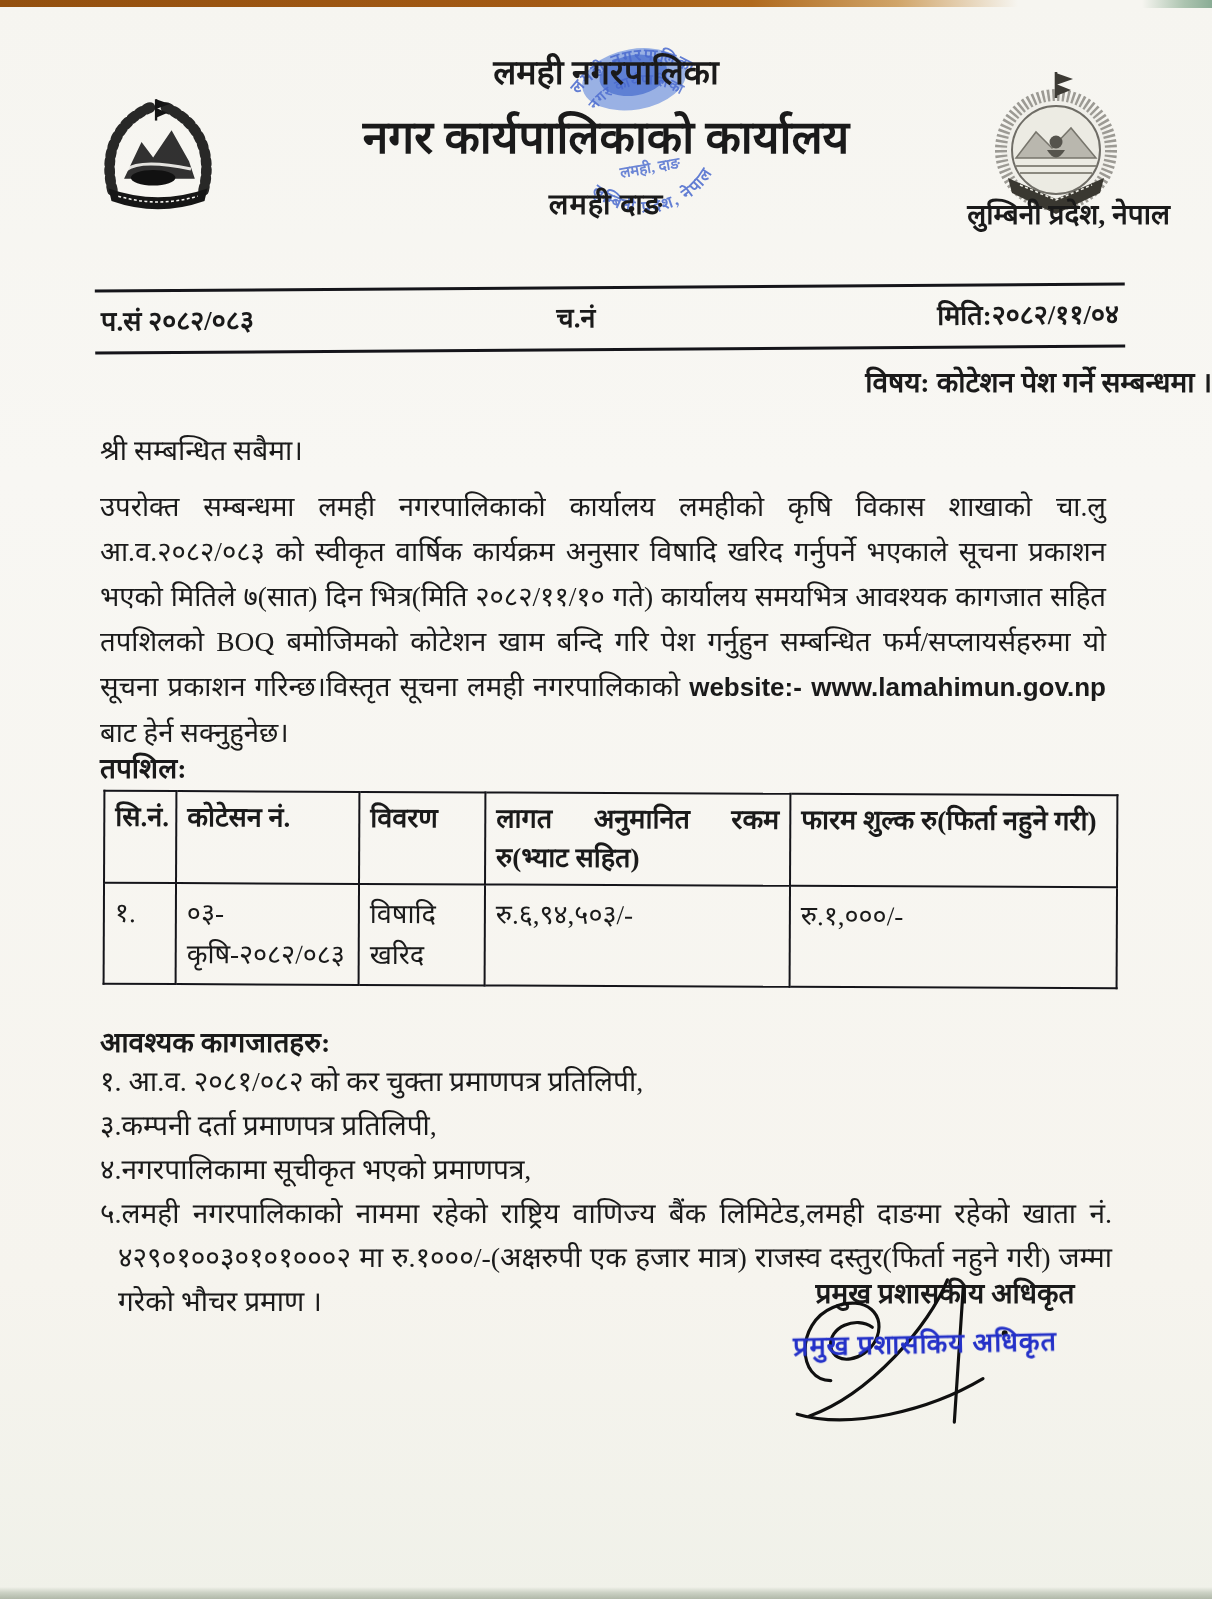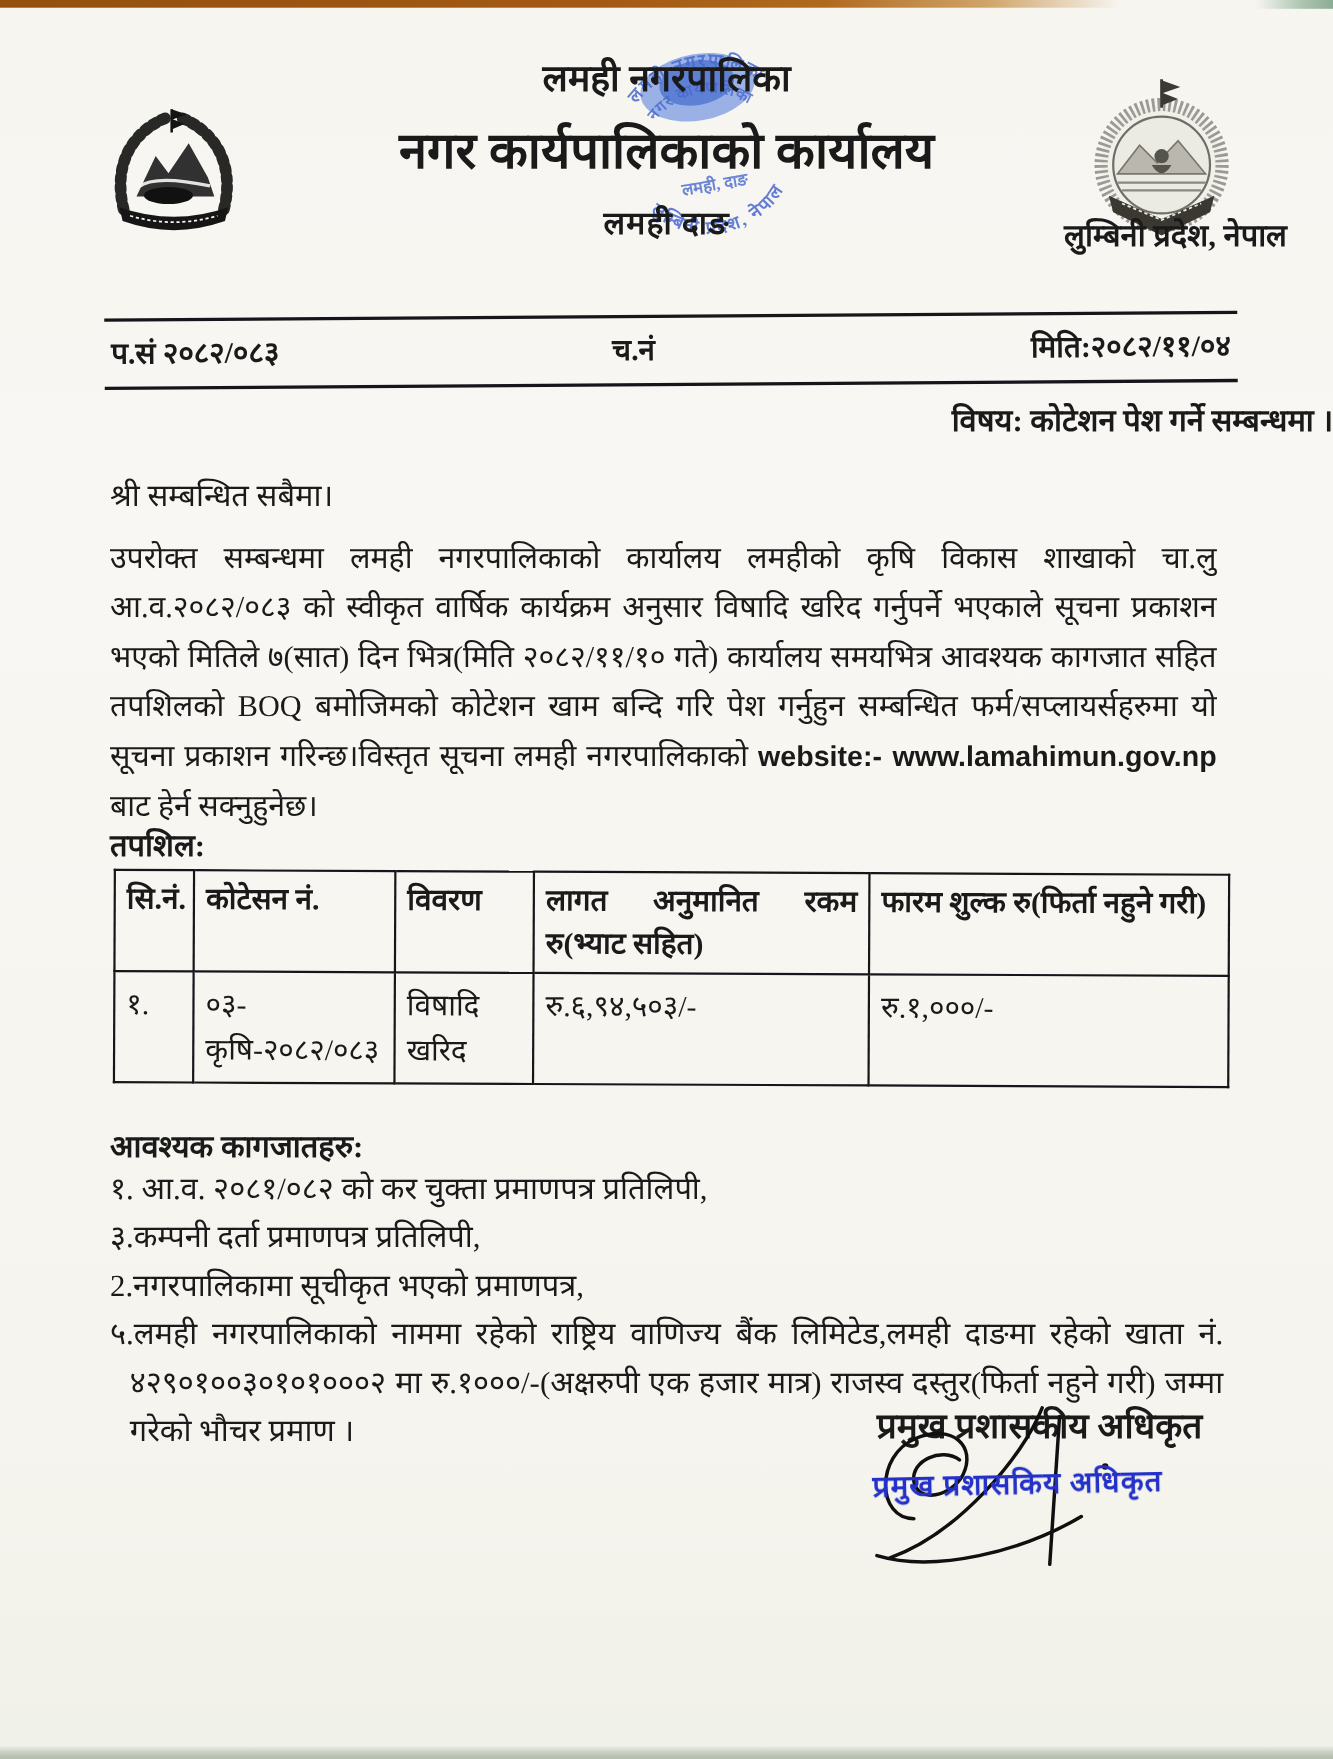--- a/index.html
+++ b/index.html
@@ -51,21 +51,21 @@
   
   .docs{position:absolute;left:100px;top:1022px;width:1012px;}
   .docs-heading{font-size:28px;font-weight:700;}
   .doc-item{font-size:28px;line-height:44px;}
   .doc-item.wrap{padding-left:18px;text-indent:-18px;text-align:justify;}
 
   
   .sig-block{position:absolute;left:730px;top:1262px;width:430px;text-align:center;z-index:2;}
   .sig-ink{position:absolute;left:48px;top:2px;width:240px;height:168px;}
   .sig-name{margin-top:160px;font-size:28px;font-weight:600;}
-  .sig-title{margin-top:11px;font-size:32px;font-weight:600;}
+  .sig-title{margin-top:11px;font-size:28px;font-weight:600;}
   .sig-stamp{margin-top:13px;margin-right:40px;font-size:27px;font-weight:700;color:#2431c8;
     letter-spacing:1px;transform:rotate(-1.2deg);filter:blur(.35px);}
 </style>
 </head>
 <body>
 
 <div class="page">
 
   <div class="strip-top"></div>
   <div class="corner-teal"></div>
@@ -162,21 +162,21 @@
       <td>रु.६,९४,५०३/-</td>
       <td>रु.१,०००/-</td>
     </tr>
   </tbody>
     </table>
 
   <div class="docs">
     <div class="docs-heading">आवश्यक कागजातहरु:</div>
     <div class="doc-item">१. आ.व. २०८१/०८२ को कर चुक्ता प्रमाणपत्र प्रतिलिपी,</div>
     <div class="doc-item">३.कम्पनी दर्ता प्रमाणपत्र प्रतिलिपी,</div>
-    <div class="doc-item">2.नगरपालिकामा सूचीकृत भएको प्रमाणपत्र,</div>
+    <div class="doc-item">४.नगरपालिकामा सूचीकृत भएको प्रमाणपत्र,</div>
     <div class="doc-item wrap">५.लमही नगरपालिकाको नाममा रहेको राष्ट्रिय वाणिज्य बैंक लिमिटेड,लमही दाङमा रहेको खाता नं. ४२९०१००३०१०१०००२ मा रु.१०००/-(अक्षरुपी एक हजार मात्र) राजस्व दस्तुर(फिर्ता नहुने गरी) जम्मा गरेको भौचर प्रमाण ।</div>
   </div>
 
   <div class="sig-block">
     <svg class="sig-ink" viewBox="0 0 240 170">
       <g stroke="#101010" stroke-width="3.2" fill="none" stroke-linecap="round">
         <path d="M 52,118 C 18,118 16,60 54,44 C 88,30 110,52 97,78 C 86,98 56,104 52,84 C 49,64 78,52 94,64"></path>
         <path d="M 170,16 C 152,62 92,132 30,154"></path>
         <path d="M 18,152 C 72,168 152,148 206,116"></path>
         <path d="M 186,24 L 177,160"></path>

